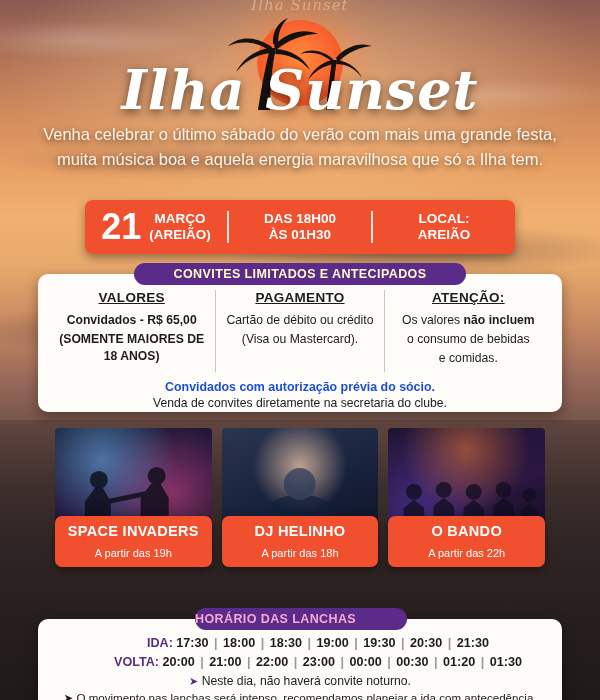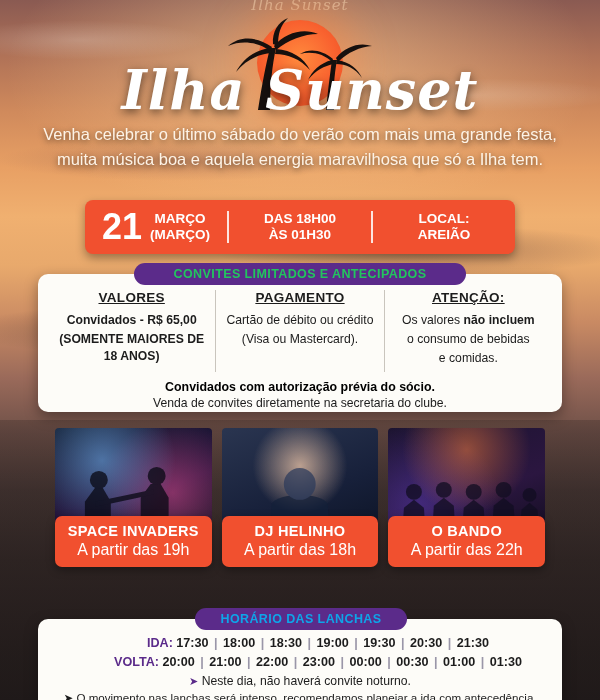--- a/index.html
+++ b/index.html
@@ -144,21 +144,21 @@
     text-align: center;
   }
 
   
   .pill {
     position: absolute;
     top: 263px; left: 134px;
     width: 332px; height: 22px;
     background: #5b2b8a;
     border-radius: 11px;
-    color: #22c55e;
+    color: #fef9c3;
     font-size: 12.5px;
     font-weight: bold;
     letter-spacing: .4px;
     text-align: center;
     line-height: 22px;
     z-index: 3;
   }
   .card {
     position: absolute;
     top: 274px; left: 38px;
@@ -192,21 +192,21 @@
     line-height: 17px;
     color: #1c1c1c;
   }
   .col p.b { font-weight: bold; }
   .red { color: #e23b26; font-weight: bold; }
   .tiny { font-size: 10px; }
   .card-foot {
     text-align: center;
     margin-top: 4px;
   }
-  .card-foot .l1 { font-size: 12.4px; font-weight: bold; color: #000000; margin-top: 8px; }
+  .card-foot .l1 { font-size: 12.4px; font-weight: bold; color: #1d4ed8; margin-top: 8px; }
   .card-foot .l2 { font-size: 12.2px; color: #1c1c1c; margin-top: 2px; text-align: center; }
 
   
   .artists {
     position: absolute;
     top: 428px; left: 55px;
     width: 490px;
     display: flex;
     gap: 10px;
   }
@@ -244,33 +244,32 @@
     margin-top: -20px;
     position: relative;
     background: #f1502f;
     border-radius: 7px;
     padding: 7px 4px 8px;
     text-align: center;
     color: #fff;
     box-shadow: 0 3px 8px rgba(0,0,0,.35);
   }
   .namebar .n { font-size: 14.5px; font-weight: bold; letter-spacing: .3px; }
-  .namebar .t { font-size: 16px; margin-top: 2px; }
+  .namebar .t { font-size: 11px; margin-top: 8px; }
 
   
   .pill2 {
     position: absolute;
     top: 608px; left: 195px;
     width: 212px; height: 22px;
     background: #5b2b8a;
     border-radius: 11px;
-    color: #0ea5e9;
+    color: #f9a8d4;
     font-size: 12.5px;
     font-weight: bold;
-    text-align: center;
     line-height: 22px;
     z-index: 3;
     letter-spacing: .4px;
   }
   .card2 {
     position: absolute;
     top: 619px; left: 38px;
     width: 524px; height: 90px;
     background: #fdfcf8;
     border-radius: 10px;
@@ -317,21 +316,21 @@
   </div>
 
   <div class="title">Ilha Sunset</div>
   <div class="subtitle">Venha celebrar o último sábado do verão com mais uma grande festa, muita música boa e aquela energia maravilhosa que só a Ilha tem.</div>
 
   <div class="infobar">
     <div class="infoblk">
       <span class="daynum">21</span>
       <span class="twoline">
         <span>MARÇO</span><br>
-        <span>(MARÇO)</span>
+        <span>(AREIÃO)</span>
       </span>
     </div>
     <div class="infoblk">
       <span class="twoline">
         <span>DAS 18H00</span><br>
         <span>ÀS 01H30</span>
       </span>
     </div>
     <div class="infoblk">
       <span class="twoline">
@@ -428,21 +427,21 @@
   </div>
 
   <div class="pill2">HORÁRIO DAS LANCHAS</div>
   <div class="card2">
     <div class="trow">
       <span class="lab">IDA:</span>
       <span id="ida-times"> <span>17:30</span><span class="sep"> | </span><span>18:00</span><span class="sep"> | </span><span>18:30</span><span class="sep"> | </span><span>19:00</span><span class="sep"> | </span><span>19:30</span><span class="sep"> | </span><span>20:30</span><span class="sep"> | </span><span>21:30</span></span>
     </div>
     <div class="trow">
       <span class="lab">VOLTA:</span>
-      <span id="volta-times"> <span>20:00</span><span class="sep"> | </span><span>21:00</span><span class="sep"> | </span><span>22:00</span><span class="sep"> | </span><span>23:00</span><span class="sep"> | </span><span>00:00</span><span class="sep"> | </span><span>00:30</span><span class="sep"> | </span><span>01:00</span><span class="sep"> | </span><span>01:30</span></span>
+      <span id="volta-times"> <span>20:00</span><span class="sep"> | </span><span>21:00</span><span class="sep"> | </span><span>22:00</span><span class="sep"> | </span><span>23:00</span><span class="sep"> | </span><span>00:00</span><span class="sep"> | </span><span>00:30</span><span class="sep"> | </span><span>01:20</span><span class="sep"> | </span><span>01:30</span></span>
     </div>
     <div class="note">
       <span class="arrow">➤</span>
       <span>Neste dia, não haverá convite noturno.</span>
     </div>
     <div class="note2">
       <span class="arrow">➤</span>
       <span>O movimento nas lanchas será intenso, recomendamos planejar a ida com antecedência.</span>
     </div>
   </div>

